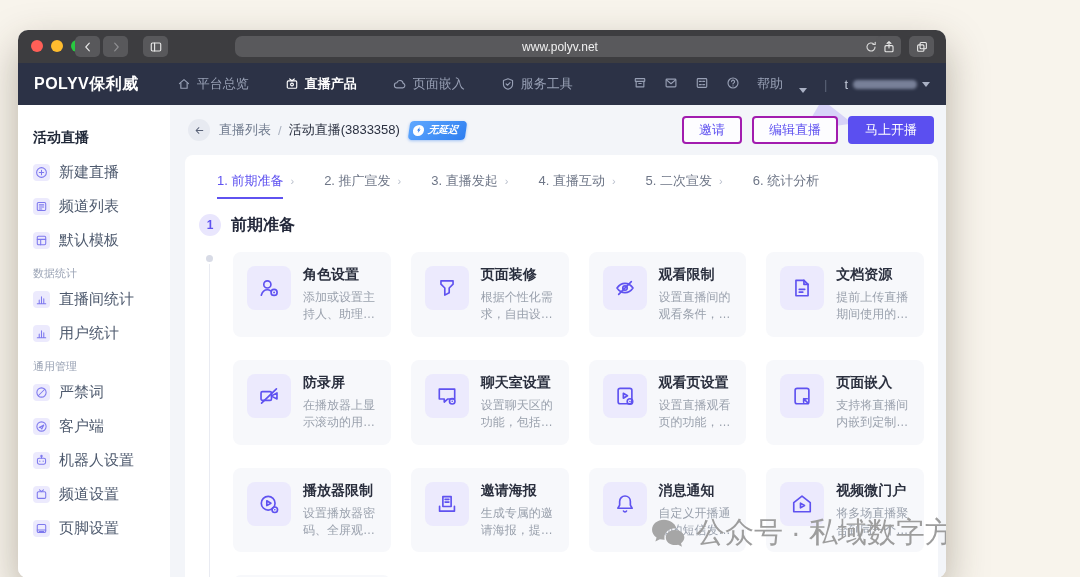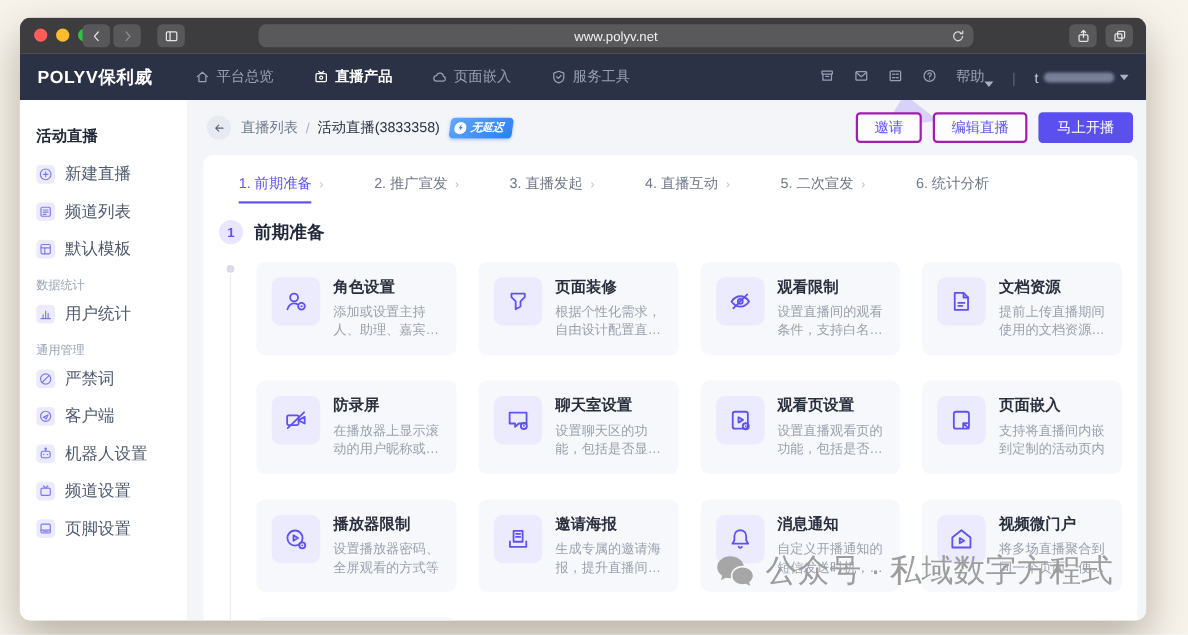--- a/index.html
+++ b/index.html
@@ -1,41 +1,41 @@
 <!DOCTYPE html>
 <html><head>
 <meta charset="utf-8">
 <style>
   html,body{margin:0;padding:0}
   body{width:1080px;height:577px;background:#f8f4ec;font-family:"Liberation Sans","DejaVu Sans",sans-serif;overflow:hidden;position:relative}
   .ic{display:inline-flex;align-items:center;justify-content:center}
   .ic svg{width:14px;height:14px;fill:none;stroke:currentColor;stroke-width:1.3;stroke-linecap:round;stroke-linejoin:round}
 
   
-  .window{position:absolute;left:18px;top:16px;width:1024px;height:548px;border-radius:10px;overflow:hidden;background:#fff;box-shadow:0 16px 40px rgba(60,50,30,.35)}
+  .window{position:absolute;left:18px;top:30px;width:928px;height:548px;border-radius:10px;overflow:hidden;background:#fff;box-shadow:0 16px 40px rgba(60,50,30,.35)}
 
   
   .chrome{position:relative;height:33px;background:#3d3d40}
   .traffic{position:absolute;left:13px;top:10px;display:flex;gap:8px}
   .dot{width:12px;height:12px;border-radius:50%}
   .nav-btn{position:absolute;top:6px;width:25px;height:21px;border-radius:5px;background:#58585b;color:#e6e6e6;display:flex;align-items:center;justify-content:center}
   .nav-btn.fwd{color:#909093}
   .url-bar{position:absolute;left:217px;top:6px;width:650px;height:21px;background:#59595c;border-radius:7px;color:#f0f0f0;font-size:12px;display:flex;align-items:center;justify-content:center}
   .url-bar .reload{position:absolute;right:7px;color:#d8d8d8}
   .chrome-right{position:absolute;right:12px;top:6px;display:flex;gap:8px}
 
   
   .appnav{height:42px;background:#2c3246;display:flex;align-items:center;padding:0 16px;color:#98a0b5}
   .logo{color:#fff;font-weight:bold;font-size:16px;letter-spacing:.5px;margin-right:38px;white-space:nowrap}
   .nav-items{display:flex}
   .nav-item{display:flex;align-items:center;gap:6px;font-size:13px;margin-right:36px;cursor:pointer;white-space:nowrap}
   .nav-item.active{color:#fff;font-weight:bold}
   .nav-right{margin-left:auto;display:flex;align-items:center;gap:17px;font-size:13px}
   .nav-right .vdiv{color:#5c6478}
-  .help{display:flex;align-items:flex-end;gap:0;cursor:pointer}
+  .help{display:flex;align-items:flex-end;gap:16px;cursor:pointer}
   .user{display:flex;align-items:center;gap:5px;cursor:pointer;color:#c3c9d8}
   .user-redact{width:64px;height:9px;border-radius:5px;background:#788098;filter:blur(1.5px)}
   .caret{width:0;height:0;border-left:4px solid transparent;border-right:4px solid transparent;border-top:5px solid #aab1c4}
 
   
   .app-body{display:flex;height:473px}
   .sidebar{width:152px;background:#fff;box-sizing:border-box;padding:12px 0 0 15px;flex:none}
   .side-title{font-size:14px;font-weight:bold;color:#222a3a;margin:12px 0 8px}
   .side-label{font-size:11px;color:#9aa3b5;margin:9px 0 1px}
   .side-item{display:flex;align-items:center;gap:9px;font-size:15px;color:#4e5a6e;height:34px;cursor:pointer;white-space:nowrap}
@@ -51,21 +51,21 @@
   .crumb-sep{color:#aab2c0;font-size:13px;margin:0 7px}
   .crumb-current{color:#2a3040;font-size:13px}
   .badge{margin-left:9px;transform:skewX(-8deg);background:linear-gradient(135deg,#5fa8ff,#2e7ef0);color:#fff;font-size:10px;font-weight:bold;font-style:italic;padding:2px 8px 3px 4px;border-radius:4px;display:flex;align-items:center;gap:4px;box-shadow:0 1px 3px rgba(46,126,240,.4)}
   .badge-dot{width:11px;height:11px;border-radius:50%;background:#fff;color:#2e7ef0;display:flex;align-items:center;justify-content:center}
   .badge-dot svg{width:8px;height:8px}
   .header-btns{margin-left:auto;display:flex;gap:10px}
   .btn{height:28px;padding:0 15px;border-radius:4px;font-size:13px;display:flex;align-items:center;border:2px solid #a21caf;color:#5f52f0;background:#fdfdff;cursor:pointer;white-space:nowrap}
   .btn.primary{background:#5b4ff0;border-color:#5b4ff0;color:#fff}
 
   .panel{position:absolute;left:15px;right:8px;top:50px;height:423px;background:#fff;border-radius:8px 8px 0 0;overflow:hidden;z-index:1}
-  .tabs{display:flex;gap:46px;padding:17px 0 0 32px;font-size:13px;color:#6e7687}
+  .tabs{display:flex;gap:30px;padding:17px 0 0 32px;font-size:13px;color:#6e7687}
   .tab{display:flex;align-items:baseline;gap:7px;cursor:pointer;white-space:nowrap}
   .tab .tlabel{padding-bottom:7px;border-bottom:2px solid transparent}
   .tab.active{color:#5f52f0}
   .tab.active .tlabel{border-bottom-color:#5f52f0}
   .tab .chev{color:#b9bfcc;font-size:11px}
   .section-head{display:flex;align-items:center;gap:10px;margin:15px 0 0 14px}
   .sec-num{width:22px;height:22px;border-radius:50%;background:#e9e6fd;color:#5f52f0;font-size:12px;font-weight:bold;display:flex;align-items:center;justify-content:center}
   .sec-title{font-size:16px;font-weight:bold;color:#23283a}
   .cards-wrap{position:relative;margin-top:16px;padding:0 14px 0 48px}
   .cards-wrap .tline{position:absolute;left:24px;top:12px;height:400px;width:1px;background:#e9ebf2}
@@ -256,20 +256,29 @@
           <span>默认模板</span>
         </div>
         <div class="side-label">数据统计</div>
         <div class="side-item">
           <span class="ic ">
             <svg viewBox="0 0 16 16">
               <path d="M2.8 13.2h10.4"></path>
               <path d="M5.2 13V8.8M8 13V4.8M10.8 13V7.2"></path>
             </svg>
           </span>
+          <span>直播间统计</span>
+        </div>
+        <div class="side-item">
+          <span class="ic ">
+            <svg viewBox="0 0 16 16">
+              <path d="M2.8 13.2h10.4"></path>
+              <path d="M5.2 13V8.8M8 13V4.8M10.8 13V7.2"></path>
+            </svg>
+          </span>
           <span>用户统计</span>
         </div>
         <div class="side-label">通用管理</div>
         <div class="side-item">
           <span class="ic ">
             <svg viewBox="0 0 16 16">
               <circle cx="8" cy="8" r="5.7"></circle>
               <path d="M4 12L12 4"></path>
             </svg>
           </span>

